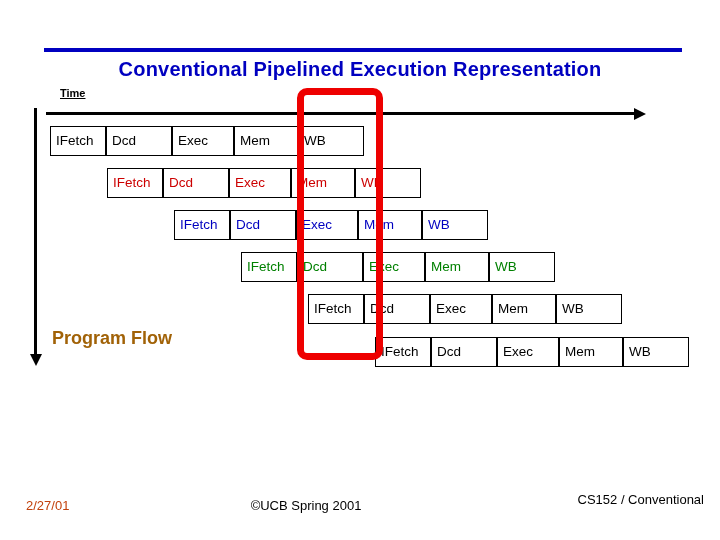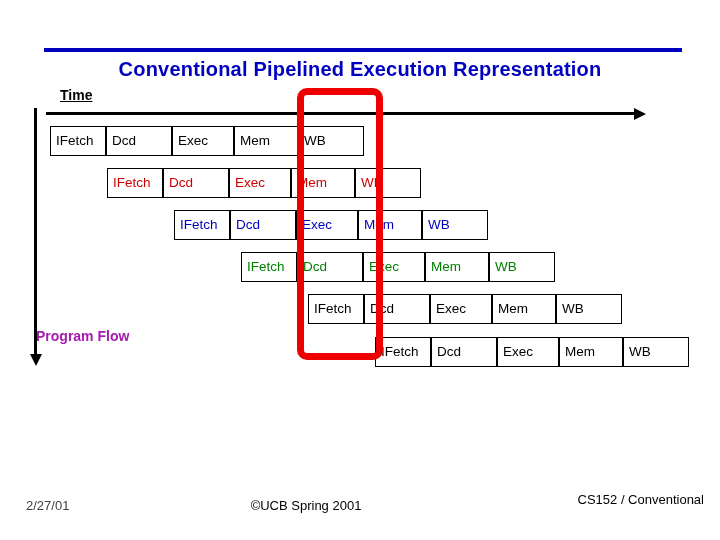--- a/index.html
+++ b/index.html
@@ -39,32 +39,32 @@
     top: 48px;
     width: 638px;
     height: 4px;
     background: #0000c0;
   }
   
   .lbl-time {
     position: absolute;
     left: 60px;
     top: 87px;
-    font-size: 14px;
+    font-size: 11px;
     font-weight: bold;
     color: #000000;
     text-decoration: underline;
   }
   .lbl-flow {
     position: absolute;
-    left: 36px;
+    left: 52px;
     top: 328px;
-    font-size: 14px;
+    font-size: 18px;
     font-weight: bold;
-    color: #a21caf;
+    color: #a16207;
   }
   
   .arrow-h {
     position: absolute;
     left: 46px;
     top: 108px;
     width: 600px;
     height: 12px;
   }
   .arrow-h .shaft {
@@ -137,21 +137,21 @@
     border-radius: 10px;
     box-sizing: border-box;
     background: transparent;
   }
   
   .footer-date {
     position: absolute;
     left: 26px;
     top: 498px;
     font-size: 13px;
-    color: #404040;
+    color: #c2410c;
   }
   .footer-center {
     position: absolute;
     left: 0;
     top: 498px;
     width: 612px;
     text-align: center;
     font-size: 13px;
     color: #000000;
   }

